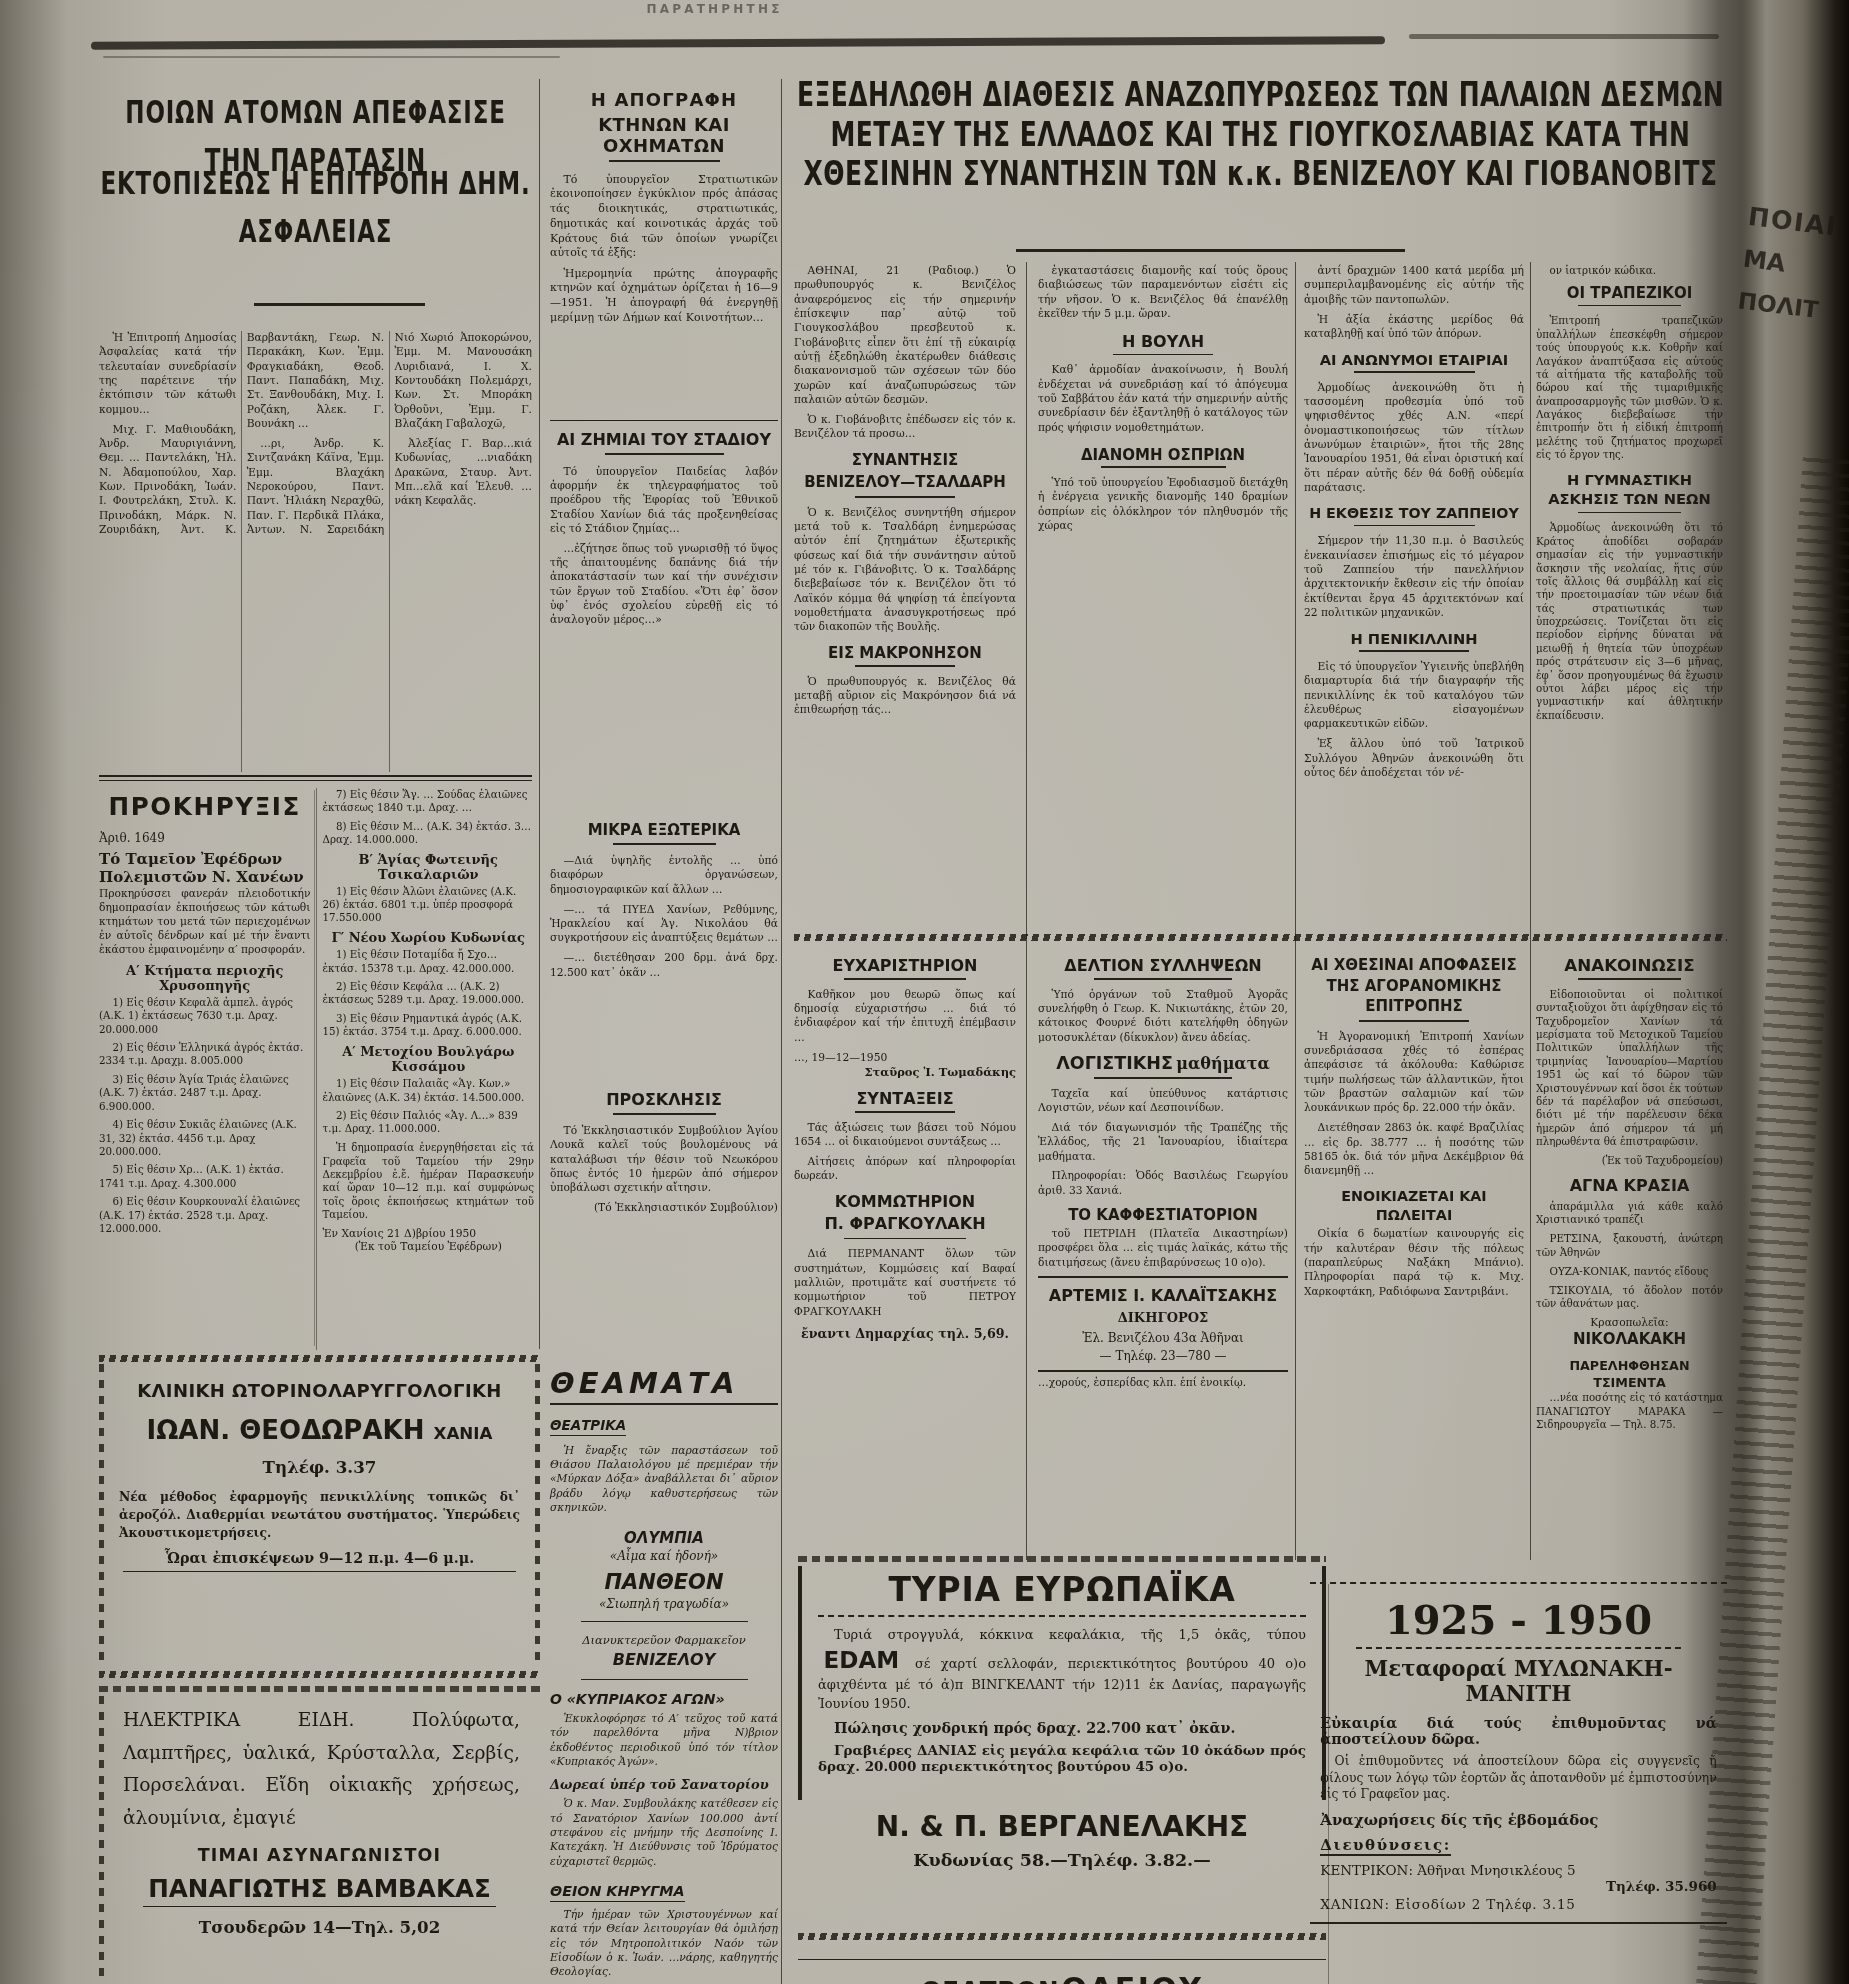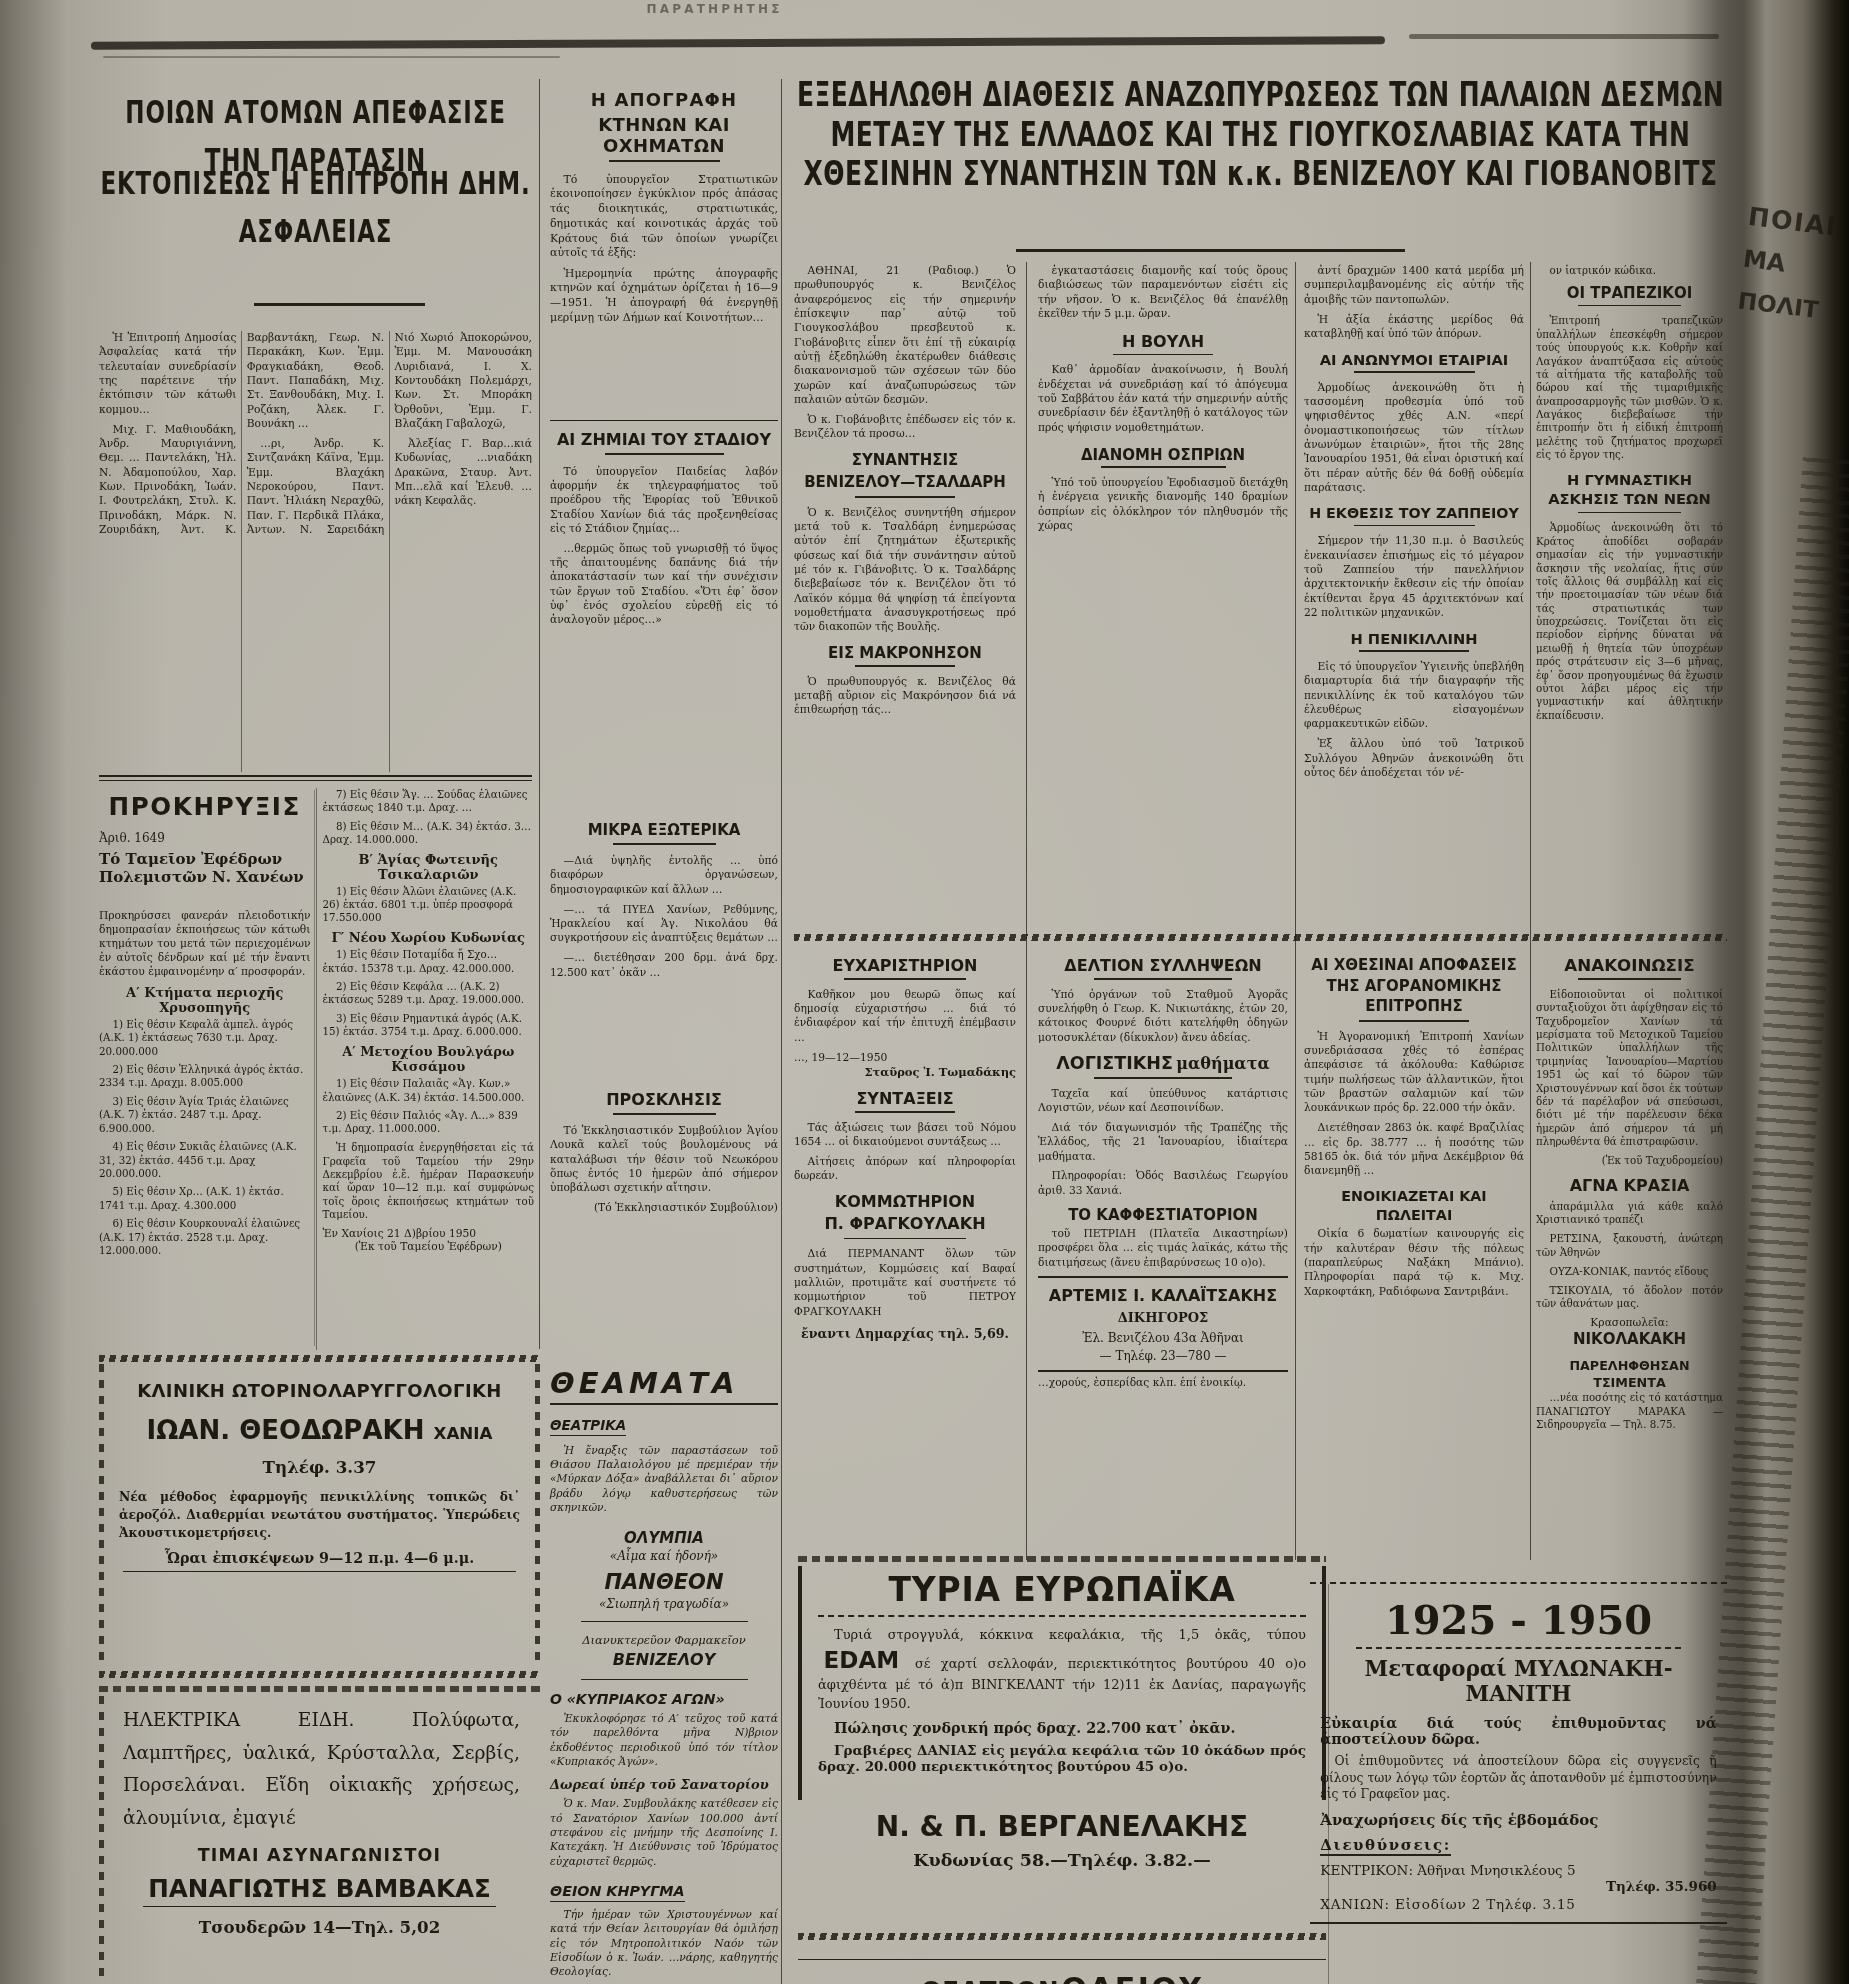--- a/index.html
+++ b/index.html
@@ -53,21 +53,21 @@
       <p>Μιχ. Γ. Μαθιουδάκη, Ἀνδρ. Μαυριγιάννη, Θεμ. … Παντελάκη, Ἠλ. Ν. Ἀδαμοπούλου, Χαρ. Κων. Πρινοδάκη, Ἰωάν. Ι. Φουτρελάκη, Στυλ. Κ. Πρινοδάκη, Μάρκ. Ν. Ζουριδάκη, Ἀντ. Κ. Βαρβαντάκη, Γεωρ. Ν. Περακάκη, Κων. Ἐμμ. Φραγκιαδάκη, Θεοδ. Παντ. Παπαδάκη, Μιχ. Στ. Ξανθουδάκη, Μιχ. Ι. Ροζάκη, Ἀλεκ. Γ. Βουνάκη …</p>
       <p>…ρι, Ἀνδρ. Κ. Σιντζανάκη Κάϊνα, Ἐμμ. Ἐμμ. Βλαχάκη Νεροκούρου, Παντ. Παντ. Ἡλιάκη Νεραχθῶ, Παν. Γ. Περδικᾶ Πλάκα, Ἀντων. Ν. Σαρειδάκη Νιό Χωριό Ἀποκορώνου, Ἐμμ. Μ. Μανουσάκη Λυριδιανά, Ι. Χ. Κοντουδάκη Πολεμάρχι, Κων. Στ. Μποράκη Ὀρθοῦνι, Ἐμμ. Γ. Βλαζάκη Γαβαλοχῶ,</p>
       <p>Ἀλεξίας Γ. Βαρ…κιά Κυδωνίας, …νιαδάκη Δρακῶνα, Σταυρ. Ἀντ. Μπ…ελᾶ καί Ἐλευθ. …νάκη Κεφαλᾶς.</p>
     </div>
   <div class="abs rule-double" style="left:99px;top:775px;width:433px;"></div>
 
   <div class="abs" style="left:99px;top:788px;width:435px;height:562px;overflow:hidden;column-count:2;column-gap:12px;column-rule:0.4px solid rgba(30,27,20,.5);">
     <div class="sans b ctr" style="font-size:24.6px;letter-spacing:1.6px;margin:4px 0 9.5px 0;">ΠΡΟΚΗΡΥΞΙΣ</div>
     <div style="font-size:12px;margin-bottom:5.6px;">Ἀριθ. 1649</div>
     <div class="b" style="font-size:15px;">Τό Ταμεῖον Ἐφέδρων</div>
-    <div class="b" style="font-size:15px;margin-bottom:23px;">Πολεμιστῶν Ν. Χανέων</div>
+    <div class="b" style="font-size:15px;margin-bottom:1px;">Πολεμιστῶν Ν. Χανέων</div>
     <p class="jst" style="font-size:10.7px;line-height:1.3;margin:0 0 6.4px 0;">Προκηρύσσει φανεράν πλειοδοτικήν δημοπρασίαν ἐκποιήσεως τῶν κάτωθι κτημάτων του μετά τῶν περιεχομένων ἐν αὐτοῖς δένδρων καί μέ τήν ἔναντι ἑκάστου ἐμφαινομένην α′ προσφοράν.</p>
     <div class="b ctr" style="font-size:13px;margin:5.6px 0 3.2px 0;">Α′ Κτήματα περιοχῆς Χρυσοπηγῆς</div>
     <div class="flow" style="font-size:10.3px;line-height:1.28;">
         <p>1) Εἰς θέσιν Κεφαλᾶ ἀμπελ. ἀγρός (Α.Κ. 1) ἐκτάσεως 7630 τ.μ. Δραχ. 20.000.000</p>
         <p>2) Εἰς θέσιν Ἑλληνικά ἀγρός ἐκτάσ. 2334 τ.μ. Δραχμ. 8.005.000</p>
         <p>3) Εἰς θέσιν Ἁγία Τριάς ἐλαιῶνες (Α.Κ. 7) ἐκτάσ. 2487 τ.μ. Δραχ. 6.900.000.</p>
         <p>4) Εἰς θέσιν Συκιᾶς ἐλαιῶνες (Α.Κ. 31, 32) ἐκτάσ. 4456 τ.μ. Δραχ 20.000.000.</p>
         <p>5) Εἰς θέσιν Χρ… (Α.Κ. 1) ἐκτάσ. 1741 τ.μ. Δραχ. 4.300.000</p>
         <p>6) Εἰς θέσιν Κουρκουναλί ἐλαιῶνες (Α.Κ. 17) ἐκτάσ. 2528 τ.μ. Δραχ. 12.000.000.</p>
         <p>7) Εἰς θέσιν Ἅγ. … Σούδας ἐλαιῶνες ἐκτάσεως 1840 τ.μ. Δραχ. …</p>
@@ -126,21 +126,21 @@
     <div class="flow jst body27" style="margin-top:10.3px;font-size:11px;">
         <p>Τό ὑπουργεῖον Στρατιωτικῶν ἐκοινοποίησεν ἐγκύκλιον πρός ἁπάσας τάς διοικητικάς, στρατιωτικάς, δημοτικάς καί κοινοτικάς ἀρχάς τοῦ Κράτους διά τῶν ὁποίων γνωρίζει αὐτοῖς τά ἑξῆς:</p>
         <p>Ἡμερομηνία πρώτης ἀπογραφῆς κτηνῶν καί ὀχημάτων ὁρίζεται ἡ 16—9—1951. Ἡ ἀπογραφή θά ἐνεργηθῇ μερίμνῃ τῶν Δήμων καί Κοινοτήτων…</p>
       </div>
   </div>
   <div class="abs" style="left:550px;top:420px;width:228px;">
     <div class="sans b ctr" style="font-size:16px;border-top:1.6px solid #24201a;padding-top:8.7px;">ΑΙ ΖΗΜΙΑΙ ΤΟΥ ΣΤΑΔΙΟΥ</div>
     <div class="hr-c" style="width:119px;"></div>
     <div class="flow jst body27" style="margin-top:9.5px;">
         <p>Τό ὑπουργεῖον Παιδείας λαβόν ἀφορμήν ἐκ τηλεγραφήματος τοῦ προέδρου τῆς Ἐφορίας τοῦ Ἐθνικοῦ Σταδίου Χανίων διά τάς προξενηθείσας εἰς τό Στάδιον ζημίας…</p>
-        <p>…θερμῶς ὅπως τοῦ γνωρισθῇ τό ὕψος τῆς ἀπαιτουμένης δαπάνης διά τήν ἀποκατάστασίν των καί τήν συνέχισιν τῶν ἔργων τοῦ Σταδίου. «Ὅτι ἐφ᾽ ὅσον ὑφ᾽ ἑνός σχολείου εὑρεθῇ εἰς τό ἀναλογοῦν μέρος…»</p>
+        <p>…ἐζήτησε ὅπως τοῦ γνωρισθῇ τό ὕψος τῆς ἀπαιτουμένης δαπάνης διά τήν ἀποκατάστασίν των καί τήν συνέχισιν τῶν ἔργων τοῦ Σταδίου. «Ὅτι ἐφ᾽ ὅσον ὑφ᾽ ἑνός σχολείου εὑρεθῇ εἰς τό ἀναλογοῦν μέρος…»</p>
       </div>
   </div>
   <div class="abs" style="left:550px;top:821px;width:228px;">
     <div class="sans b ctr" style="font-size:15px;">ΜΙΚΡΑ ΕΞΩΤΕΡΙΚΑ</div>
     <div class="hr-c" style="width:103px;"></div>
     <div class="flow jst body27" style="margin-top:8.7px;">
         <p>—Διά ὑψηλῆς ἐντολῆς … ὑπό διαφόρων ὀργανώσεων, δημοσιογραφικῶν καί ἄλλων …</p>
         <p>—… τά ΠΥΕΔ Χανίων, Ρεθύμνης, Ἡρακλείου καί Ἁγ. Νικολάου θά συγκροτήσουν εἰς ἀναπτύξεις θεμάτων …</p>
         <p>—… διετέθησαν 200 δρμ. ἀνά δρχ. 12.500 κατ᾽ ὀκᾶν …</p>
       </div>

